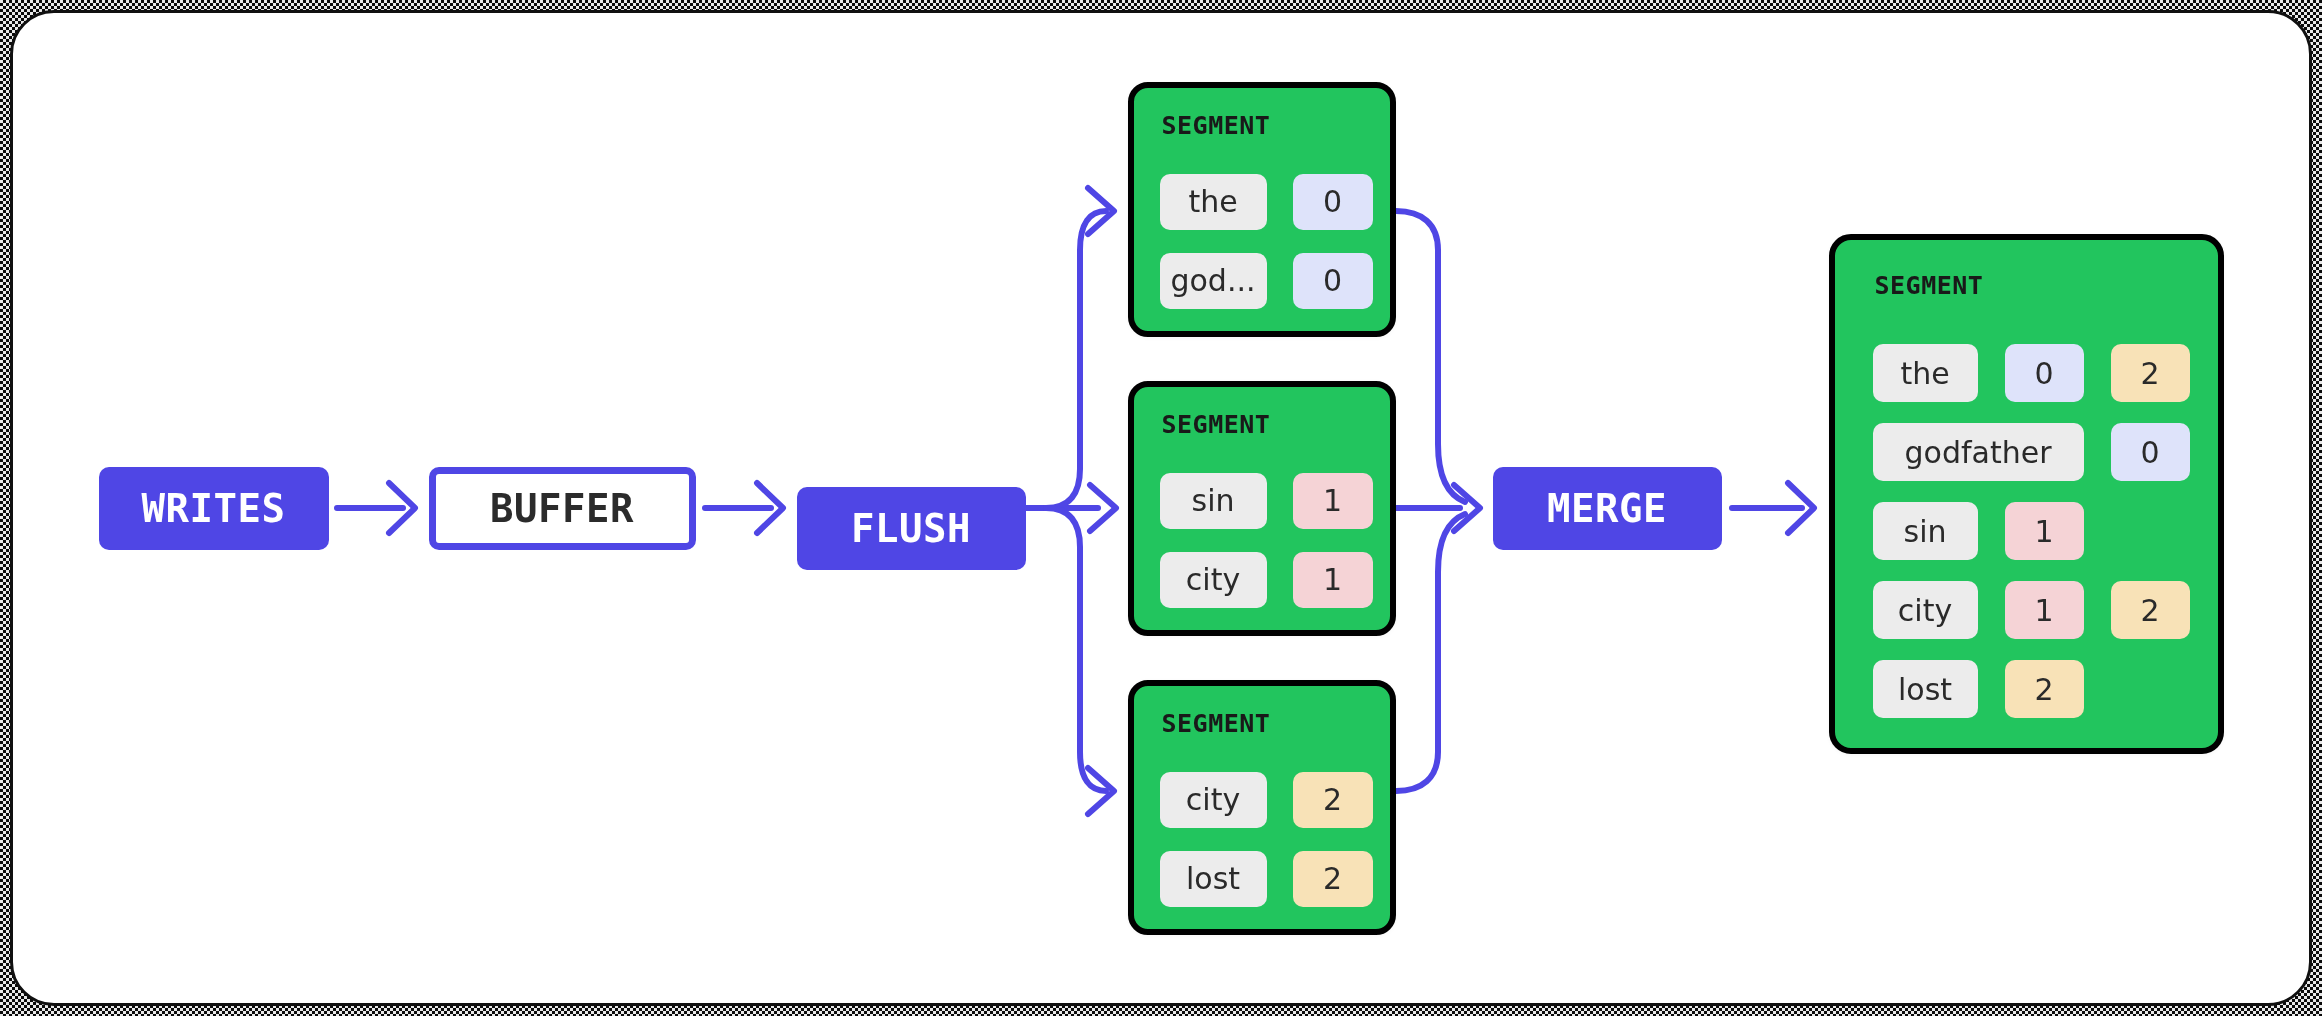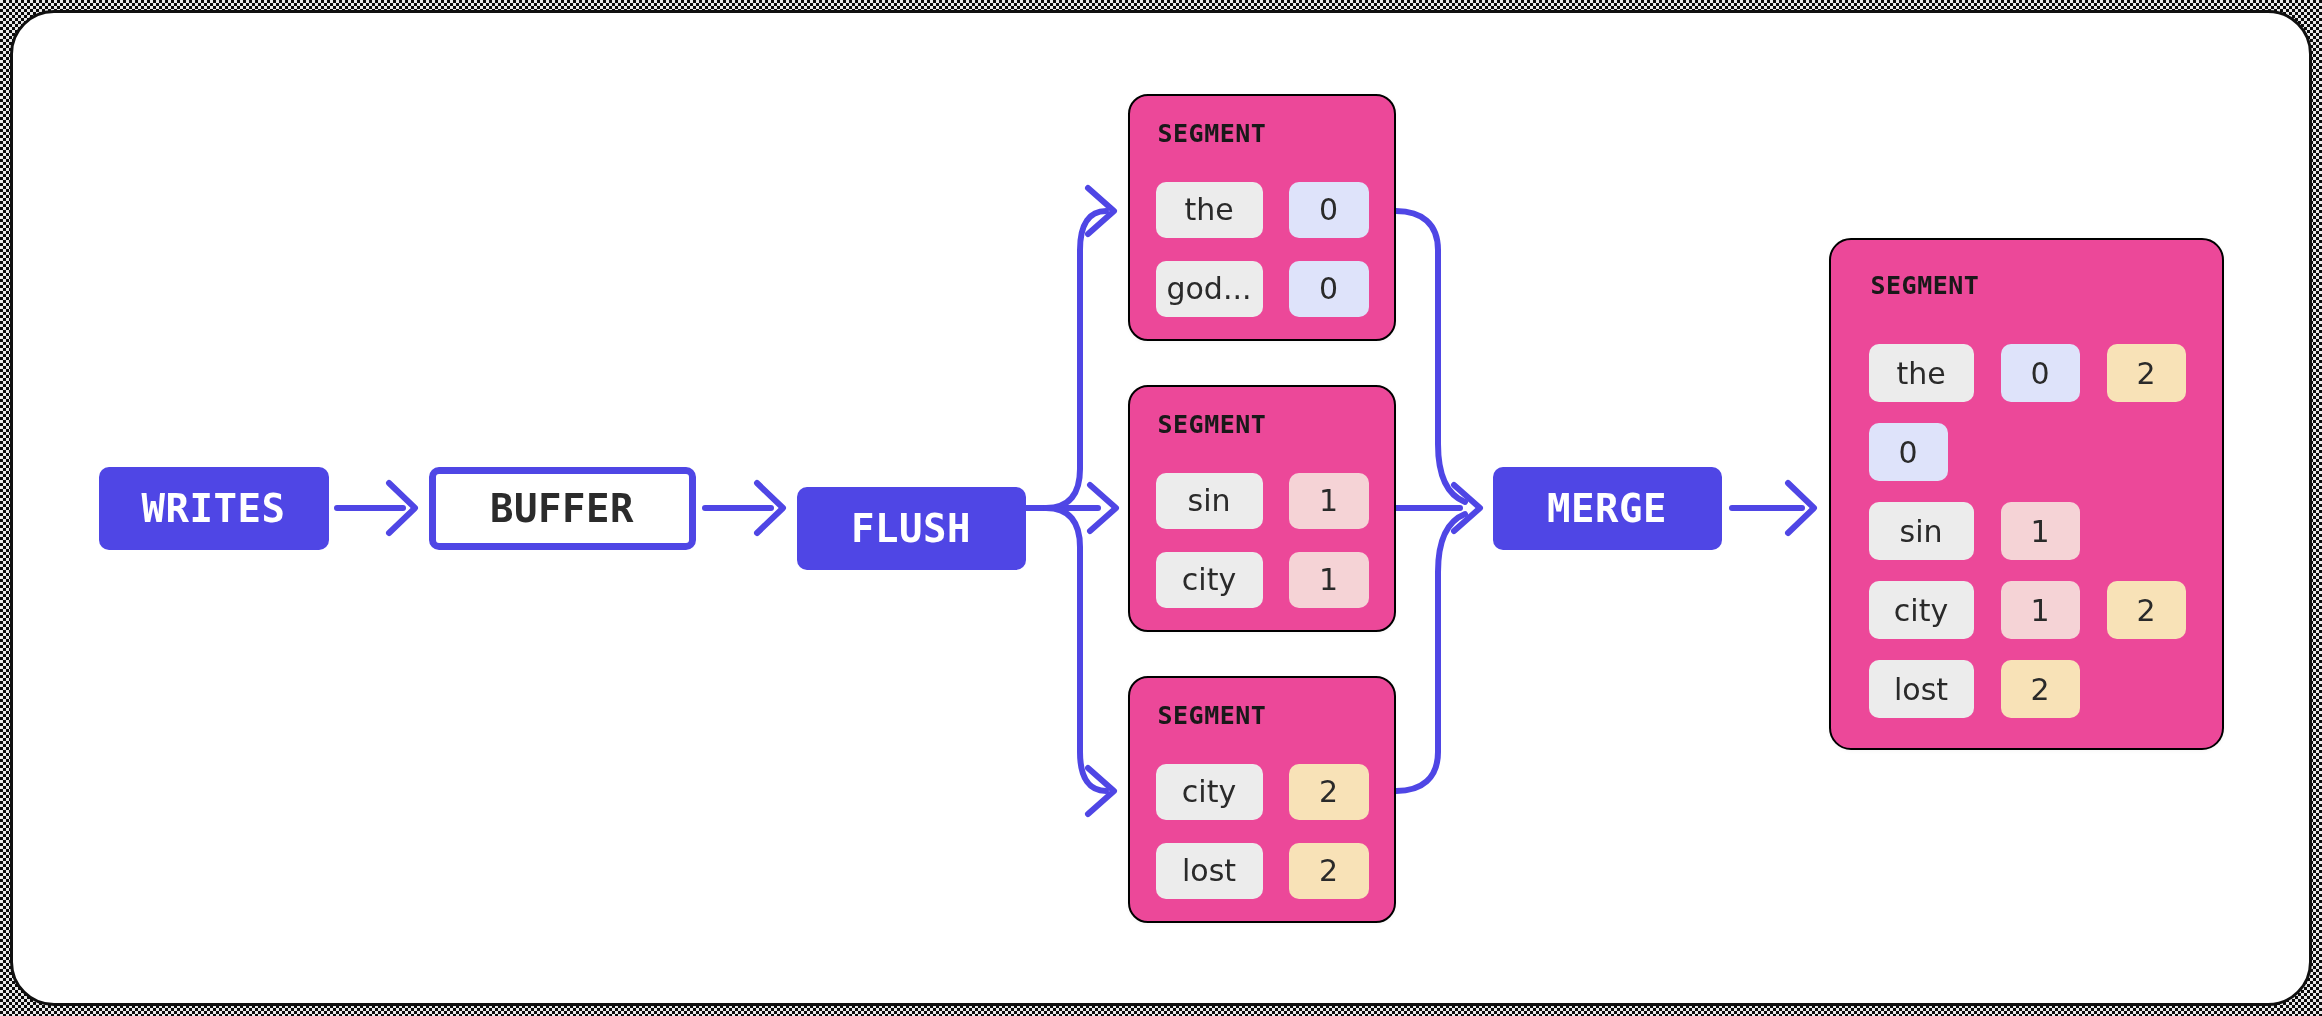--- a/index.html
+++ b/index.html
@@ -33,21 +33,21 @@
   .node.outline{background:#ffffff;color:#2b2b2b;border:7px solid var(--accent,#4f46e5);}
   .w-writes{width:230px;}
   .w-buffer{width:267px;text-align:center;}
   .w-flush{width:229px;margin-top:40px;}
   .w-merge{width:229px;}
   
   svg.arrow, svg.fan{flex:0 0 auto;display:block;}
   svg .ln{fill:none;stroke:var(--accent,#4f46e5);stroke-width:6;stroke-linecap:round;stroke-linejoin:round;}
   
   .card{
-    background:#ec4899;border:2px solid #000000;border-radius:20px;
+    background:#22c55e;border:6px solid #000000;border-radius:20px;
     box-sizing:border-box;box-shadow:0 1px 4px rgba(0,0,0,0.04);
   }
   .segments-col{
     width:268px;flex:0 0 auto;display:flex;flex-direction:column;gap:44px;
   }
   .segment-card.small{width:268px;padding:22px 26px 22px 26px;}
   .segment-title{
     font-family:"DejaVu Sans Mono", monospace;font-weight:bold;
     font-size:25px;line-height:32px;color:#191919;letter-spacing:0.5px;
     margin:0 0 32px 2px;
@@ -176,20 +176,21 @@
 
       <div class="card segment-card large">
         <div class="segment-title">SEGMENT</div>
         <div class="rows">
             <div class="row">
               <div class="chip term">the</div>
               <div class="chip val blue">0</div>
               <div class="chip val amber">2</div>
             </div>
             <div class="row">
+              <div class="chip term wide">godfather</div>
               <div class="chip val blue">0</div>
             </div>
             <div class="row">
               <div class="chip term">sin</div>
               <div class="chip val pink">1</div>
             </div>
             <div class="row">
               <div class="chip term">city</div>
               <div class="chip val pink">1</div>
               <div class="chip val amber">2</div>

